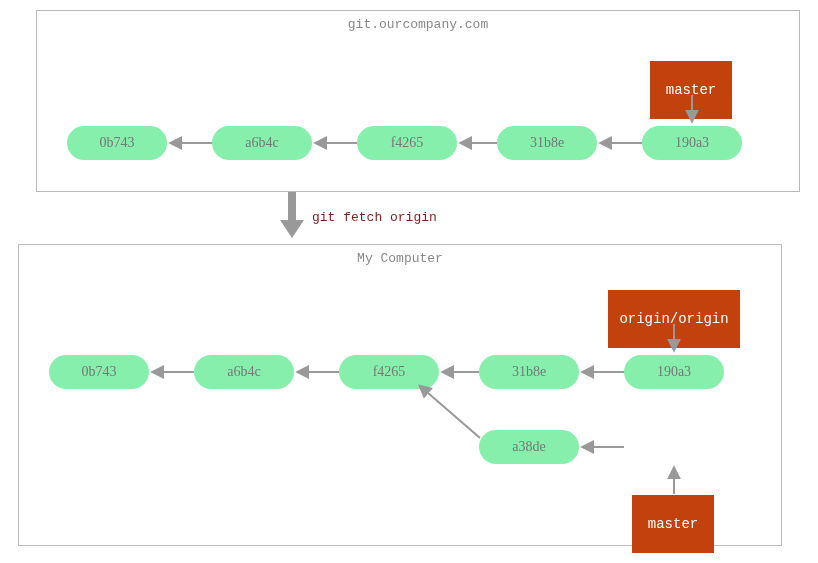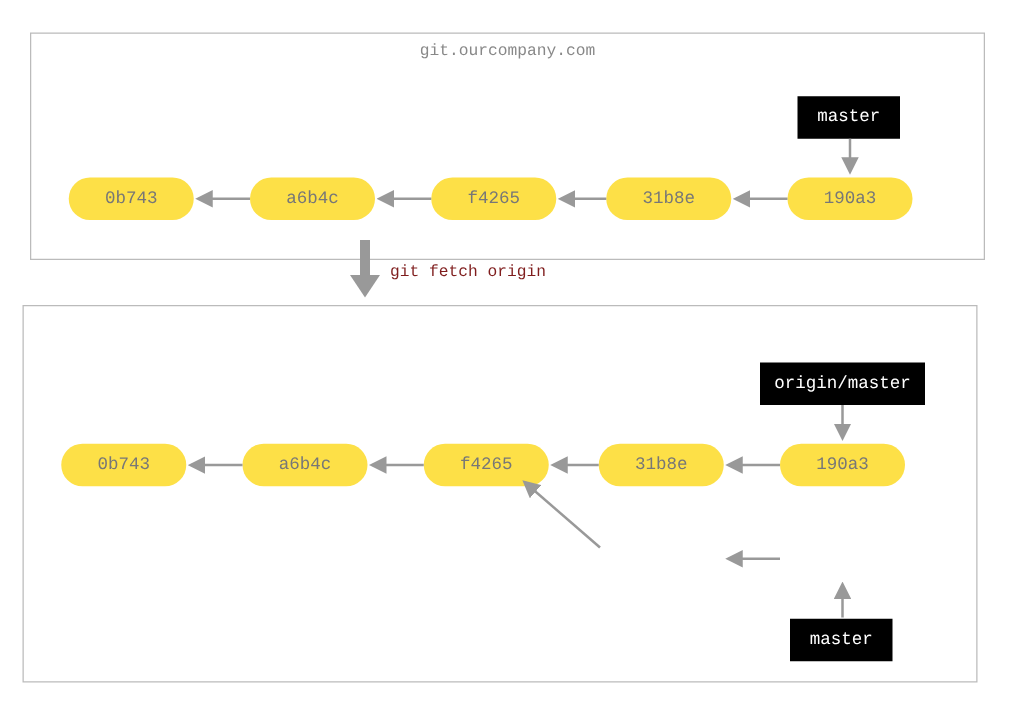--- a/index.html
+++ b/index.html
@@ -17,51 +17,51 @@
   }
   .panel-title{
     position:absolute;
     top:6px;left:0;right:0;
     text-align:center;
     color:#888;
   }
   .commit{
     position:absolute;
     width:100px;height:34px;
-    background:#fde047;
+    background:#86efac;
     border-radius:17px;
     color:#777;
     font-size:14px;
     display:flex;align-items:center;justify-content:center;
-    font-family:Liberation Mono, monospace;
+    font-family:Liberation Serif, serif;
   }
   .ref{
     position:absolute;
-    height:34px;padding:0 16px;
-    background:#000000;
+    height:34px;padding:12px 16px;
+    background:#c2410c;
     color:#fff;
     font-size:14px;
     display:flex;align-items:center;justify-content:center;
     font-family:inherit;
     white-space:nowrap;
   }
   svg{position:absolute;overflow:visible}
 </style>
 </head>
 <body>
 
 <svg width="0" height="0">
   <defs>
     <marker id="arrow" viewBox="0 0 10 10" refX="8" refY="5" markerWidth="7" markerHeight="7" orient="auto-start-reverse">
       <path d="M 0 0 L 10 5 L 0 10 z" fill="#999"></path>
     </marker>
   </defs>
 </svg>
 
-<div class="panel" style="left:24px;top:10px;width:762px;height:180px;margin-top:16px;">
+<div class="panel" style="left:36px;top:10px;width:762px;height:180px;">
   <div class="panel-title">git.ourcompany.com</div>
 
   <div class="ref" style="left:613px;top:50px;width:50px;">master</div>
   <svg style="left:654px;top:84px;width:2px;height:30px;">
     <line x1="1" y1="0" x2="1" y2="26" stroke="#999" stroke-width="2" marker-end="url(#arrow)"></line>
   </svg>
 
   <div class="commit" style="left:30px;top:115px;">0b743</div>
   <div class="commit" style="left:175px;top:115px;">a6b4c</div>
   <div class="commit" style="left:320px;top:115px;">f4265</div>
@@ -82,22 +82,23 @@
   </svg>
 </div>
 
 <svg style="left:280px;top:192px;width:24px;height:48px;">
   <rect x="8" y="0" width="8" height="28" fill="#999"></rect>
   <polygon points="0,28 24,28 12,46" fill="#999"></polygon>
 </svg>
 <div style="position:absolute;left:312px;top:210px;color:#7f1d1d;font-size:13px;">git fetch origin</div>
 
 <div class="panel" style="left:18px;top:244px;width:762px;height:300px;">
+  <div class="panel-title">My Computer</div>
 
-  <div class="ref" style="left:589px;top:45px;width:100px;">origin/master</div>
+  <div class="ref" style="left:589px;top:45px;width:100px;">origin/origin</div>
   <svg style="left:654px;top:79px;width:2px;height:30px;">
     <line x1="1" y1="0" x2="1" y2="26" stroke="#999" stroke-width="2" marker-end="url(#arrow)"></line>
   </svg>
 
   <div class="commit" style="left:30px;top:110px;">0b743</div>
   <div class="commit" style="left:175px;top:110px;">a6b4c</div>
   <div class="commit" style="left:320px;top:110px;">f4265</div>
   <div class="commit" style="left:460px;top:110px;">31b8e</div>
   <div class="commit" style="left:605px;top:110px;">190a3</div>
 
@@ -107,20 +108,21 @@
   <svg style="left:275px;top:126px;width:45px;height:2px;">
     <line x1="45" y1="1" x2="4" y2="1" stroke="#999" stroke-width="2" marker-end="url(#arrow)"></line>
   </svg>
   <svg style="left:420px;top:126px;width:40px;height:2px;">
     <line x1="40" y1="1" x2="4" y2="1" stroke="#999" stroke-width="2" marker-end="url(#arrow)"></line>
   </svg>
   <svg style="left:560px;top:126px;width:45px;height:2px;">
     <line x1="45" y1="1" x2="4" y2="1" stroke="#999" stroke-width="2" marker-end="url(#arrow)"></line>
   </svg>
 
+  <div class="commit" style="left:460px;top:185px;">a38de</div>
 
   <svg style="left:560px;top:201px;width:45px;height:2px;">
     <line x1="45" y1="1" x2="4" y2="1" stroke="#999" stroke-width="2" marker-end="url(#arrow)"></line>
   </svg>
 
   <svg style="left:395px;top:135px;width:70px;height:60px;">
     <line x1="66" y1="58" x2="6" y2="6" stroke="#999" stroke-width="2" marker-end="url(#arrow)"></line>
   </svg>
 
   <div class="ref" style="left:613px;top:250px;width:50px;">master</div>

